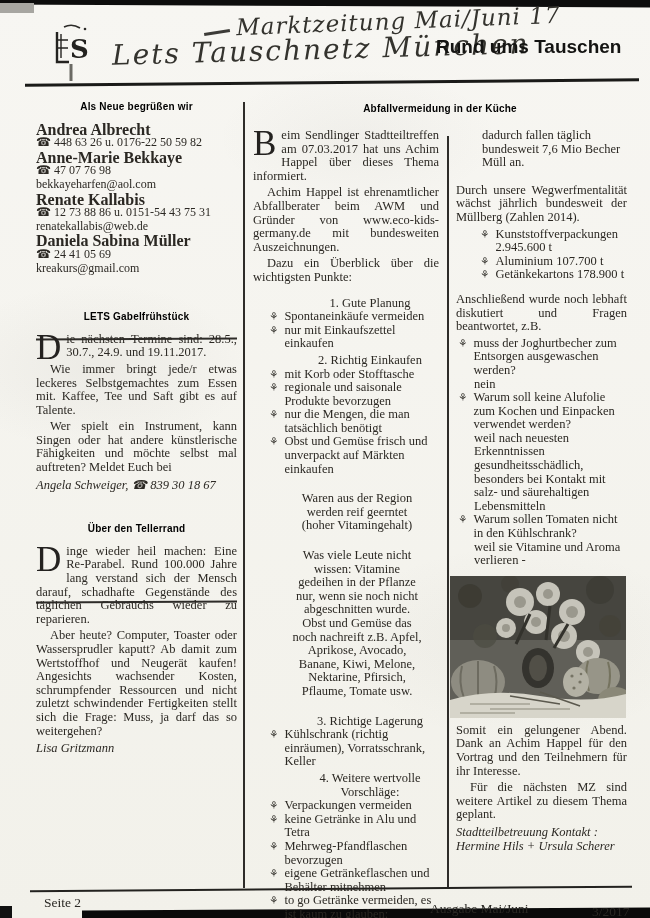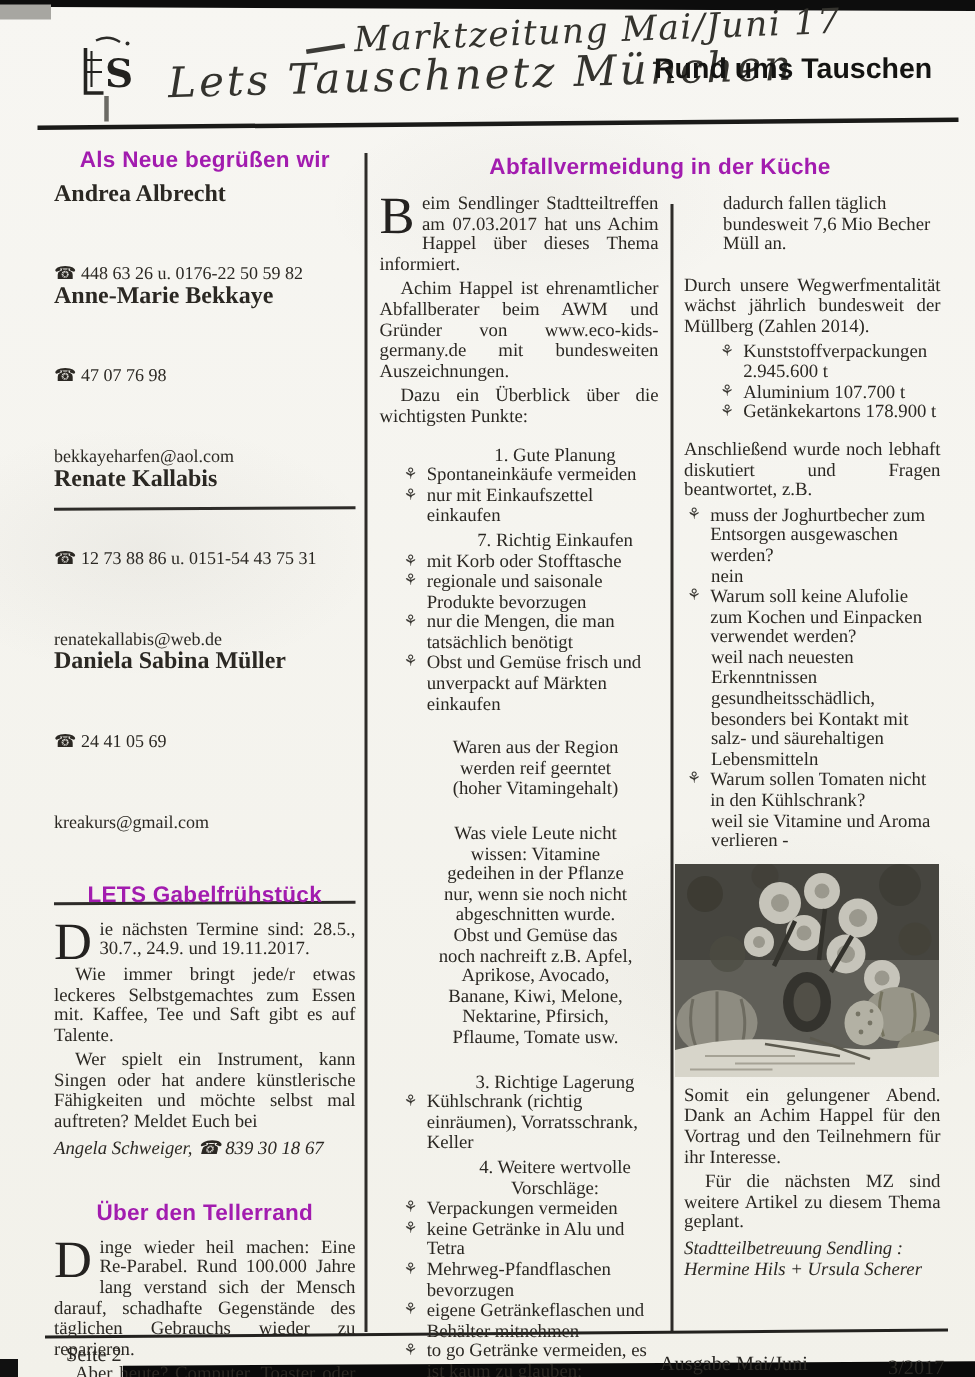--- a/index.html
+++ b/index.html
@@ -32,52 +32,52 @@
   .v2{left:447px;top:136px;height:752px;}
   .hrule{height:1.6px;background:#2e2c29;}
   .lr1{left:36px;top:338px;width:201px;transform:rotate(-.3deg);}
   .lr2{left:36px;top:601px;width:201px;transform:rotate(-.3deg);}
   .footer-rule{left:30px;top:888px;width:602px;height:1.8px;background:#23221f;transform:rotate(-.45deg);}
   
   .col{font-size:12.5px;line-height:13.6px;text-align:justify;}
   .col-left{left:36px;top:100px;width:201px;}
   .col-mid{left:253px;top:129px;width:186px;}
   .col-right{left:456px;top:129px;width:171px;}
-  .headline{font-family:"Liberation Sans",sans-serif;font-weight:700;font-size:15px;
-    color:#a21caf;text-align:center;letter-spacing:.2px;}
+  .headline{font-family:"Liberation Sans",sans-serif;font-weight:700;font-size:10px;
+    color:#000000;text-align:center;letter-spacing:.2px;}
   .art-headline{left:253px;top:103px;width:374px;}
   .sec-title{margin-bottom:9px;}
   p{margin:0 0 3px 0;}
   .indent{text-indent:14px;}
   .dropcap{float:left;font-size:35px;line-height:27px;padding:1px 5px 0 0;color:#242220;}
   .sig{font-style:italic;text-align:left;margin-top:4px;}
   
   .contact{margin-bottom:1px;text-align:left;}
   .c-name{font-weight:700;font-size:16px;}
-  .c-line{white-space:nowrap;font-size:12px;margin-top:40px;}
+  .c-line{white-space:nowrap;font-size:12px;}
   .ph,.fl{font-family:"DejaVu Sans",sans-serif;}
   .ph{font-size:12px;}
   
   .num-h{margin-top:3px;text-align:center;margin-left:48px;}
   .blist{margin:0;padding:0;list-style:none;}
   .blist li{display:flex;gap:6px;padding-left:16px;text-align:left;}
   .fl{flex:0 0 auto;font-size:10.5px;line-height:13.6px;color:#3a3833;}
   .note{padding-left:22px;text-align:center;margin:16px;}
   .stats li{padding-left:24px;}
   .qa .q{display:flex;gap:6px;padding-left:2px;text-align:left;}
   .qa .a{padding-left:18px;text-align:left;}
   .cont-ind{padding-left:26px;text-align:left;}
   .gap-s{height:6px;}
   .gap-m{height:11px;}
   
   .photo{margin:8px 0 6px -6px;width:176px;height:142px;}
   
   .footer-item{font-size:13.5px;color:#2a2824;}
   .f-page{left:44px;top:895px;}
-  .f-issue{left:440px;top:901px;}
+  .f-issue{left:430px;top:901px;}
   .f-num{left:592px;top:904px;}
   
   .logo{left:50px;top:24px;width:48px;height:62px;}
 </style>
 </head>
 <body>
 
 <div class="abs scan-top"></div>
 <div class="abs scan-top-patch"></div>
 <div class="abs scan-bottom"></div>
@@ -158,21 +158,21 @@
     <li>
         <span class="fl">⚘</span>
         <span>Spontaneinkäufe vermeiden</span>
       </li>
     <li>
         <span class="fl">⚘</span>
         <span>nur mit Einkaufszettel einkaufen</span>
       </li>
   </ul>
 
-  <div class="num-h">7. Richtig Einkaufen</div>
+  <div class="num-h">2. Richtig Einkaufen</div>
   <ul class="blist">
     <li>
         <span class="fl">⚘</span>
         <span>mit Korb oder Stofftasche</span>
       </li>
     <li>
         <span class="fl">⚘</span>
         <span>regionale und saisonale Produkte bevorzugen</span>
       </li>
     <li>
@@ -301,19 +301,19 @@
         </g>
       <ellipse cx="165" cy="124" rx="17" ry="13" fill="#8a8878"></ellipse>
       <path d="M0 124 q42 -12 90 -4 q48 8 86 -2 L176 142 L0 142 Z" fill="#d7d5ca"></path>
       <path d="M20 128 h60 M40 133 h80 M10 137 h55" stroke="#a5a295" stroke-width="1.4"></path>
       <path d="M60 120 l50 8 M90 116 l40 14" stroke="#5b594e" stroke-width="1.6"></path>
     </svg>
   </div>
 
   <p>Somit ein gelungener Abend. Dank an Achim Happel für den Vortrag und den Teilnehmern für ihr Interesse.</p>
   <p class="indent">Für die nächsten MZ sind weitere Artikel zu diesem Thema geplant.</p>
-  <div class="sig">Stadtteilbetreuung Sendling :</div>
+  <div class="sig">Stadtteilbetreuung Kontakt :</div>
   <div class="sig" style="margin-top:0;">Hermine Hils + Ursula Scherer</div>
 </div>
 
 <div class="abs footer-item f-page">Seite 2</div>
 <div class="abs footer-item f-issue">Ausgabe Mai/Juni</div>
 <div class="abs footer-item f-num">3/2017</div>
 
 </body></html>

